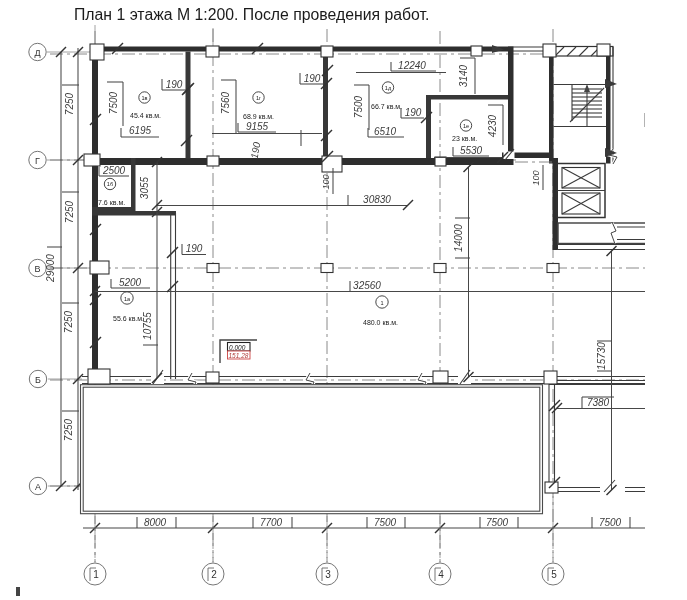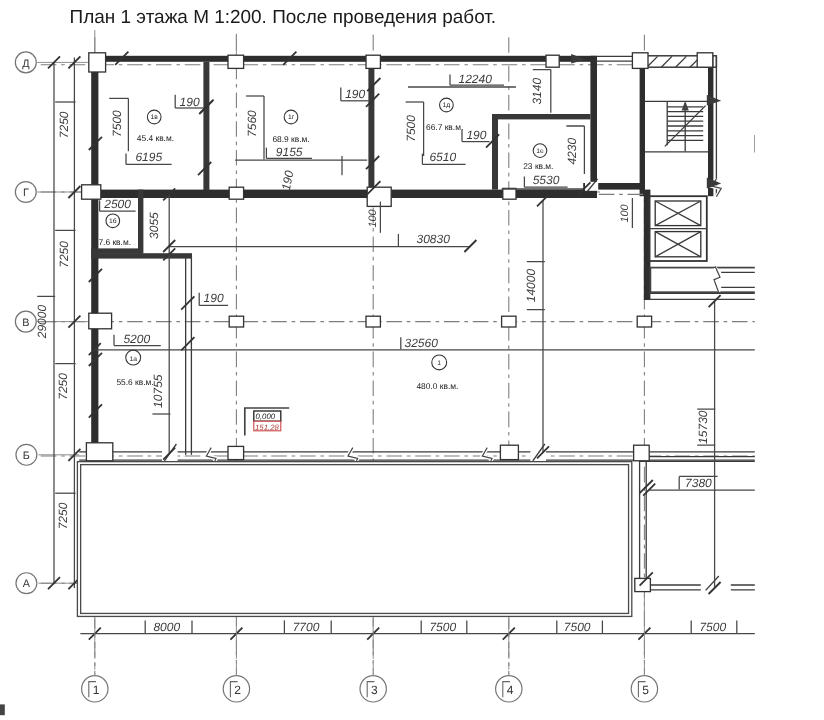--- a/index.html
+++ b/index.html
@@ -1,16 +1,16 @@
 <!DOCTYPE html>
 <html><head>
 <meta charset="utf-8">
 <style>
 html,body{margin:0;padding:0;background:#ffffff;}
-#wrap{position:relative;width:629px;height:600px;background:#ffffff;overflow:hidden;}
+#wrap{position:relative;width:629px;height:600px;background:#ffffff;overflow:hidden;margin-left:16px;}
 svg{position:absolute;left:0;top:0;}
 text{font-family:"Liberation Sans",sans-serif;}
 .t{font-size:15.8px;fill:#1b1b1b;}
 .d{font-size:10px;font-style:italic;fill:#3c3c3c;}
 .d2{font-size:9px;font-style:italic;fill:#3c3c3c;}
 .a{font-size:7px;fill:#222;}
 .rl{font-size:5.6px;fill:#222;}
 .c{font-size:9px;fill:#333;}
 .cb{font-size:10px;fill:#333;}
 .thin{stroke:#3b3b3b;stroke-width:1.1;fill:none;}

